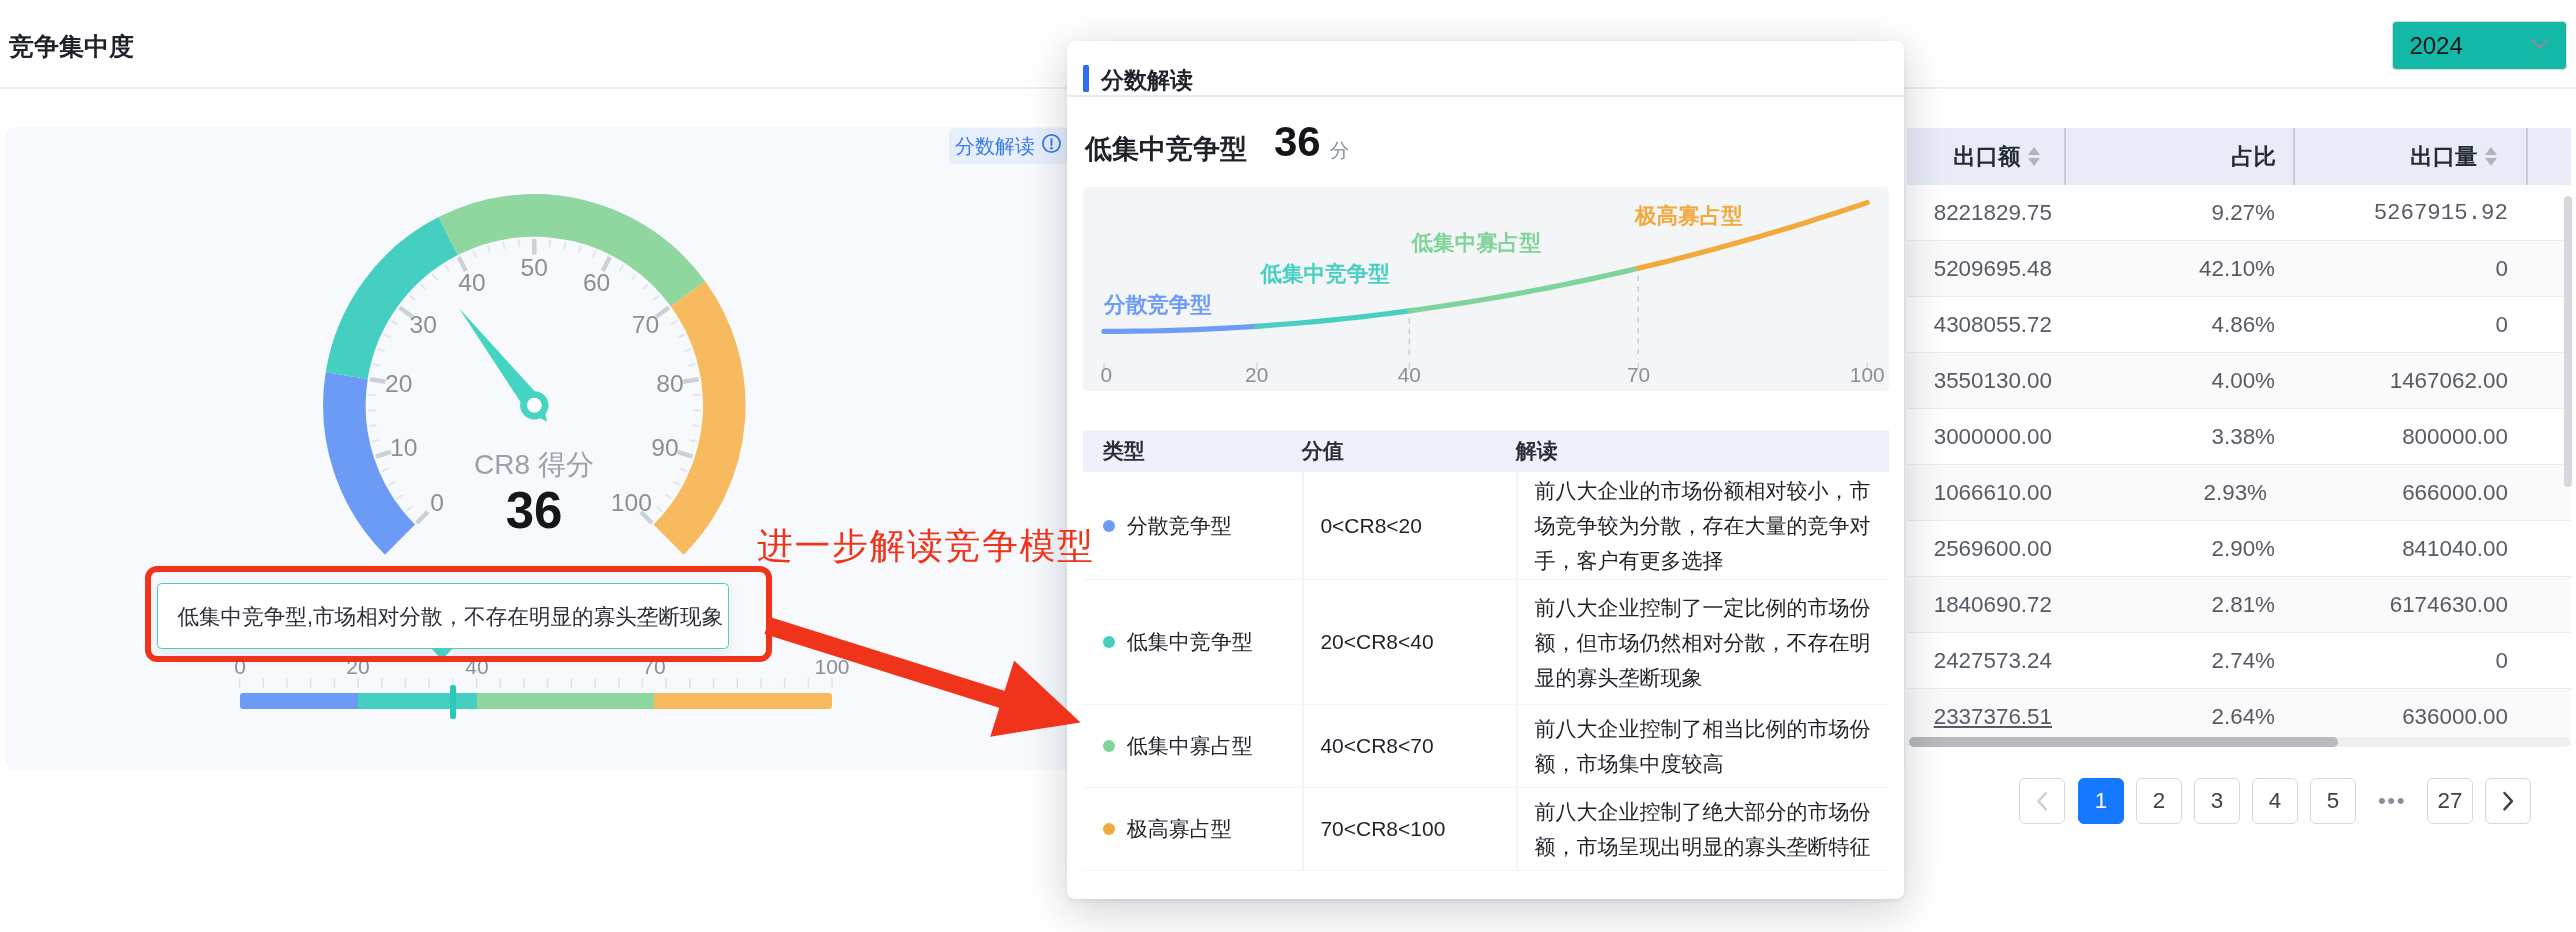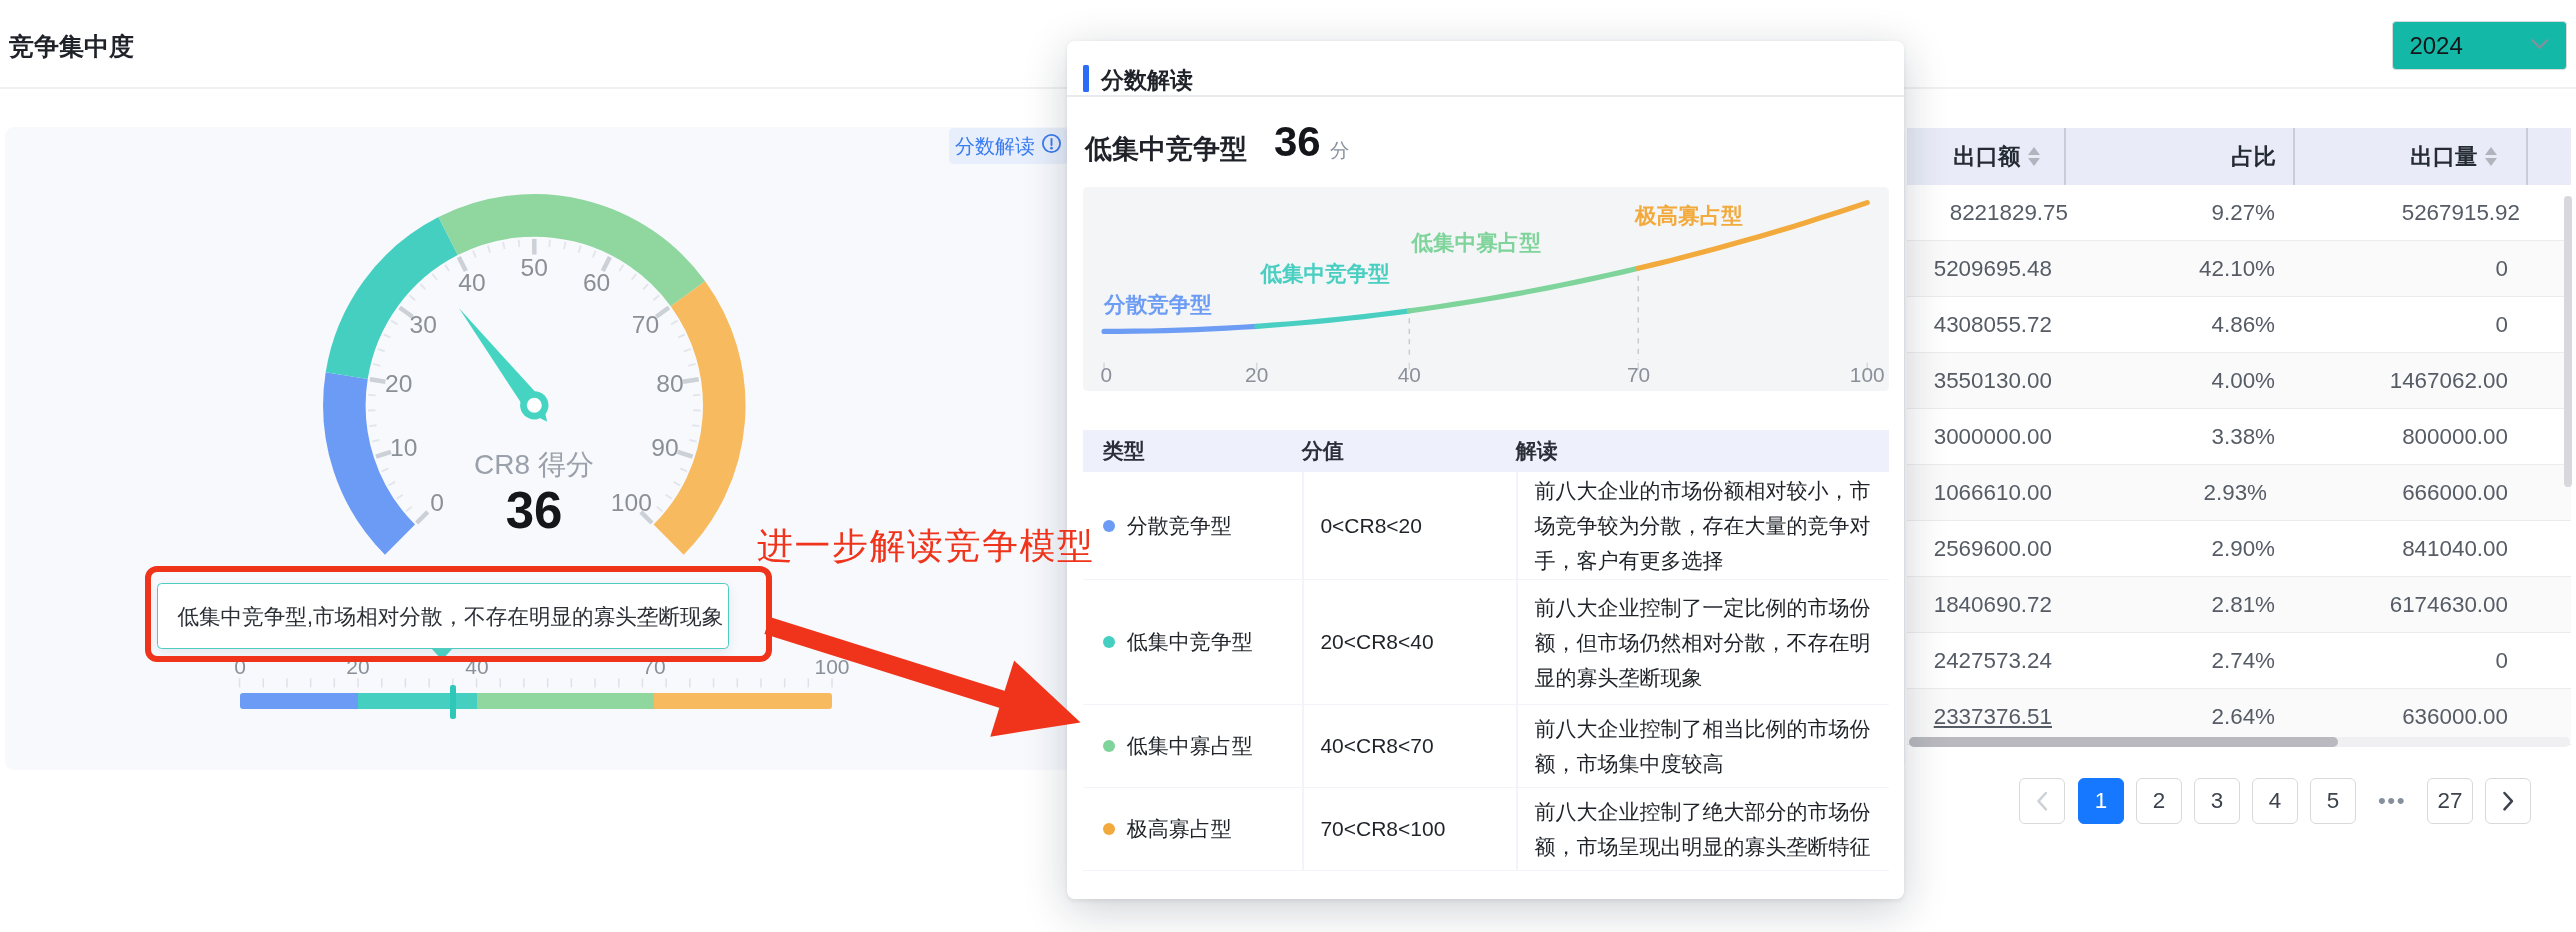--- a/index.html
+++ b/index.html
@@ -283,23 +283,23 @@
   </div>
   <div class="abs dt-hcell" style="left:2089px;width:187px;">
     <span>占比</span>
   </div>
   <div class="abs dt-col-div" style="left:2064px;"></div>
   <div class="abs dt-col-div" style="left:2293px;"></div>
   <div class="abs dt-col-div" style="left:2526px;"></div>
 
   <div id="dt-rows">
       <div class="abs dt-row " style="top:185px;">
-      <span class="dt-cell" style="left:16px;width:145px;">8221829.75</span>
+      <span class="dt-cell" style="left:0;width:145px;">8221829.75</span>
       <span class="dt-cell" style="left:157px;width:211px;">9.27%</span>
-      <span class="dt-cell" style="left:398px;width:215px;">5267915.92</span>
+      <span class="dt-cell" style="left:386px;width:215px;font-family:Liberation Mono, monospace;">5267915.92</span>
     </div>
       <div class="abs dt-row alt" style="top:241px;">
       <span class="dt-cell" style="left:0;width:145px;">5209695.48</span>
       <span class="dt-cell" style="left:157px;width:211px;">42.10%</span>
       <span class="dt-cell" style="left:386px;width:215px;">0</span>
     </div>
       <div class="abs dt-row " style="top:297px;">
       <span class="dt-cell" style="left:0;width:145px;">4308055.72</span>
       <span class="dt-cell" style="left:157px;width:211px;">4.86%</span>
       <span class="dt-cell" style="left:386px;width:215px;">0</span>

